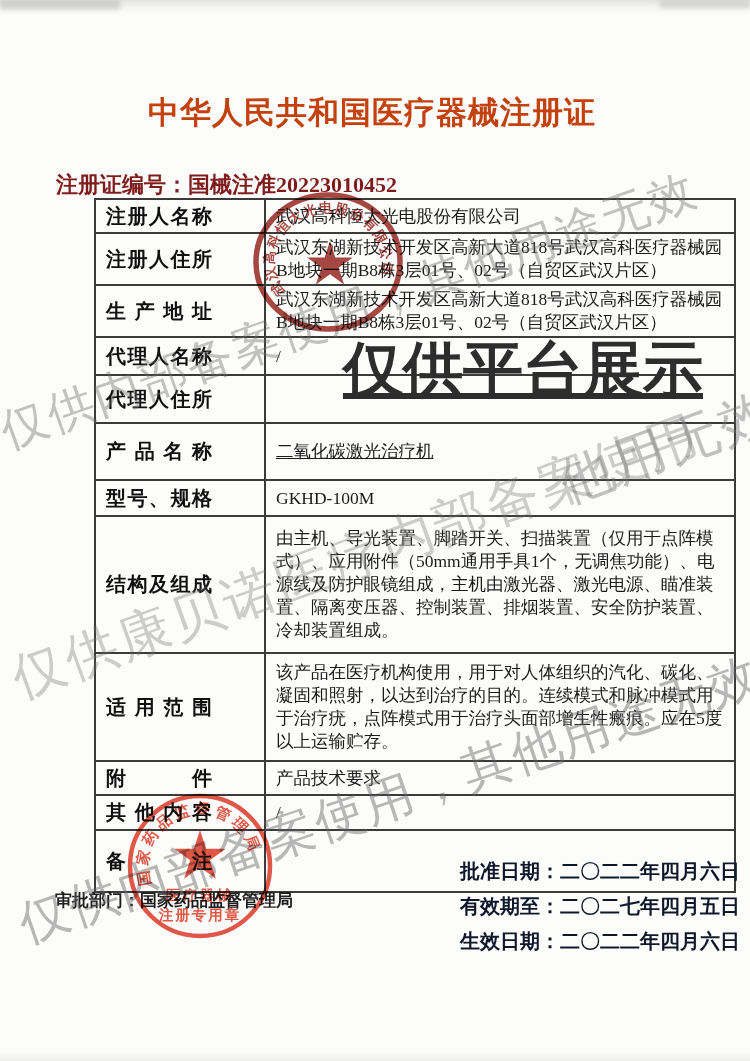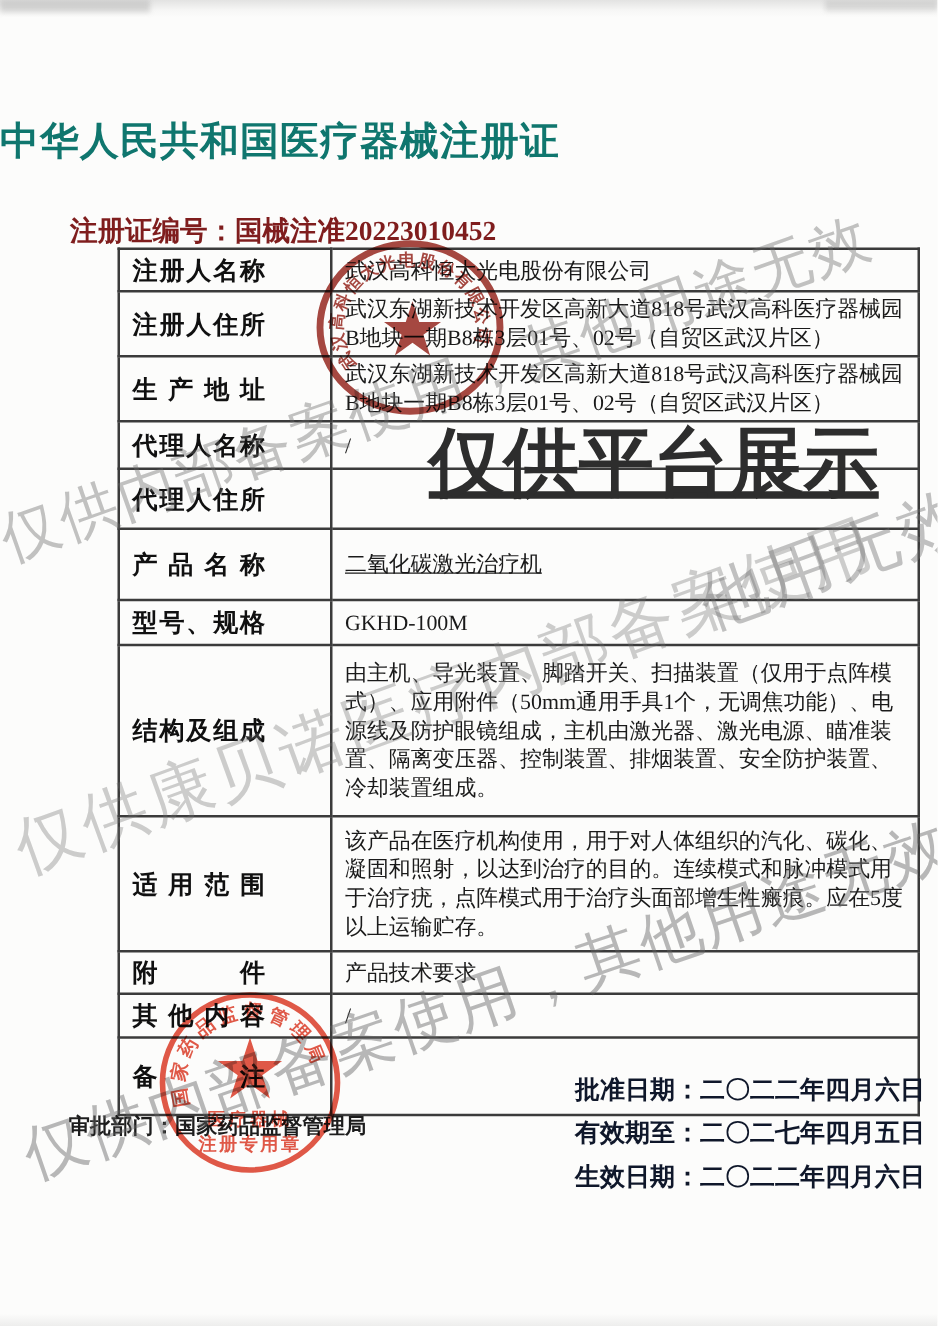--- a/index.html
+++ b/index.html
@@ -11,22 +11,22 @@
   }
   .page{position:absolute;inset:0;overflow:hidden;}
   
   .scan-top{position:absolute;left:0;top:0;width:750px;height:14px;
     background:linear-gradient(180deg,rgba(160,160,160,.28),rgba(200,200,200,.10) 60%,rgba(255,255,255,0));}
   .scan-top-left{position:absolute;left:0;top:0;width:120px;height:10px;background:rgba(120,120,120,.25);filter:blur(2px);}
   .scan-top-right{position:absolute;left:660px;top:0;width:90px;height:9px;background:rgba(130,130,130,.22);filter:blur(2px);}
   .scan-bottom{position:absolute;left:0;bottom:0;width:750px;height:10px;
     background:linear-gradient(0deg,rgba(170,170,170,.18),rgba(255,255,255,0));}
 
-  .title{position:absolute;left:0;top:92px;width:596px;text-align:left;
-    font-size:31px;font-weight:700;letter-spacing:1px;color:#0f766e;}
+  .title{position:absolute;left:0;top:92px;width:596px;text-align:right;
+    font-size:31px;font-weight:700;letter-spacing:1px;color:#c2410c;}
   .cert-no{position:absolute;left:56px;top:170px;font-size:22px;font-weight:700;color:#7f1d1d;}
 
   table.cert{position:absolute;left:55px;top:198px;width:642px;
     border-collapse:collapse;table-layout:fixed;margin-left:39px;}
   table.cert td{border:2px solid #3b3b3b;vertical-align:middle;padding:2px 10px;}
   td.lab{width:148px;padding-left:20px;padding-right:20px;}
   td.lab span{display:inline-block;width:106px;font-size:20px;font-weight:700;
     color:#101010;text-align:justify;text-align-last:justify;}
   td.val{font-size:17.5px;line-height:23px;color:#1a1a1a;}
   tr.r1{height:34px;} tr.r2{height:46px;} tr.r3{height:46px;} tr.r4{height:38px;}

